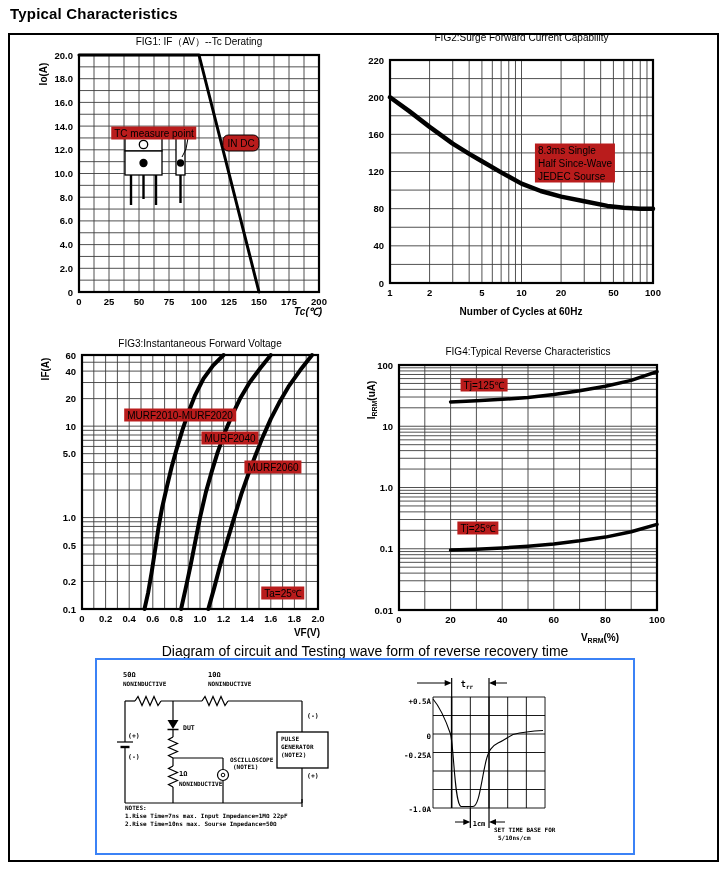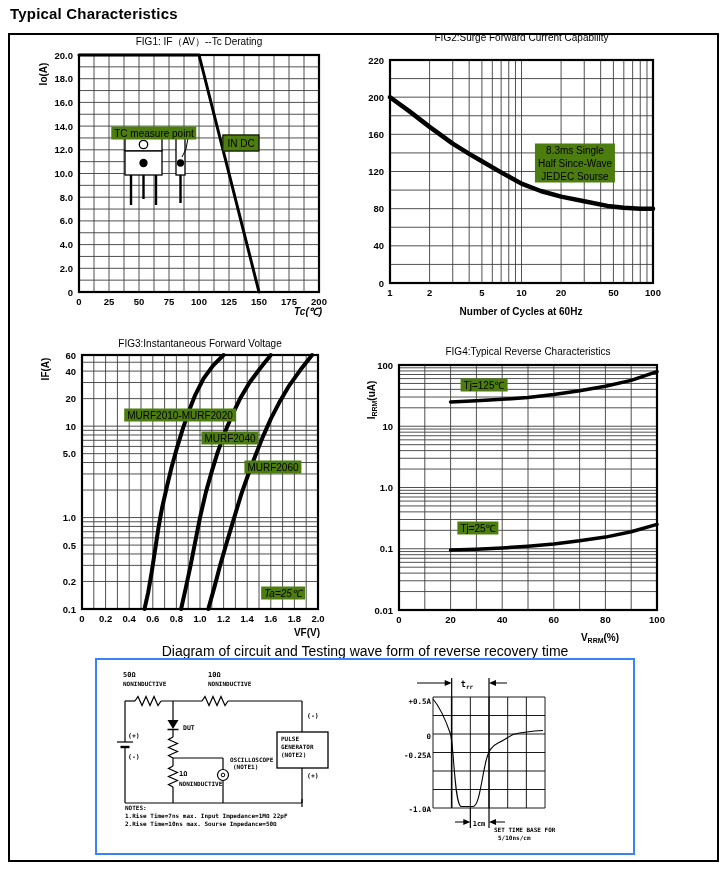--- a/index.html
+++ b/index.html
@@ -6,21 +6,21 @@
   body{width:728px;height:873px;position:relative;font-family:"Liberation Sans",sans-serif;color:#000;overflow:hidden;}
   .page-title{position:absolute;left:10px;top:5px;font-size:15px;font-weight:bold;letter-spacing:.2px;}
   .outer-border{position:absolute;left:8px;top:33px;width:711px;height:829px;border:2px solid #000;box-sizing:border-box;}
   .chart{position:absolute;}
   .chart svg{position:absolute;left:0;top:0;}
   .fig-title{position:absolute;text-align:center;font-size:10px;white-space:nowrap;}
   .ylab{position:absolute;transform:translate(-50%,-50%) rotate(-90deg);font-size:10px;font-weight:bold;white-space:nowrap;}
   .xlab{position:absolute;font-size:10px;font-weight:bold;white-space:nowrap;}
   .xlab.end{transform:translateX(-100%);}
   .xlab.middle{transform:translateX(-50%);}
-  .ann{position:absolute;transform:translate(-50%,-50%);background:#4d7c0f;font-size:10px;line-height:1.3;padding:0 3px;white-space:pre-line;text-align:center;}
+  .ann{position:absolute;transform:translate(-50%,-50%);background:#b91c1c;font-size:10px;line-height:1.3;padding:0 3px;white-space:pre-line;text-align:left;}
   .ann.box{border:1px solid #000;padding:1px 4px;}
   .sub{font-size:7px;vertical-align:-2px;}
   .caption{position:absolute;left:95px;top:643px;width:540px;text-align:center;font-size:14px;}
   .circuit-box{position:absolute;left:95px;top:658px;width:540px;height:197px;border:2px solid #3b82f6;box-sizing:border-box;}
   .circuit-box svg{position:absolute;left:0;top:0;}
 </style>
 </head>
 <body>
 
 <div class="page-title">Typical Characteristics</div>
@@ -99,21 +99,21 @@
           <circle cx="144.5" cy="129" r="3" fill="#000"></circle>
           <line x1="144.5" y1="141" x2="144.5" y2="169" stroke-width="2.4"></line>
           <polyline points="152,104 150,115 146,123" fill="none" stroke-width="1"></polyline>
         </g>
         <polyline points="43.0,21.0 163.0,21.0 223.0,258.0" fill="none" stroke="#000" stroke-width="3" stroke-linejoin="round" stroke-linecap="round"></polyline>
       </svg>
       <div class="fig-title" style="left: 43px; top: 1px; width: 240px;">FIG1: IF（AV）--Tc  Derating</div>
       <div class="ylab" style="left: 7px; top: 40px;">Io(A)</div>
       <div class="xlab end" style="left: 286px; top: 270px; font-style: italic;">Tc(℃)</div>
       <div class="ann" style="left: 118px; top: 99px;">TC measure point</div>
-      <div class="ann box" style="left: 205px; top: 109px;">IN DC</div>
+      <div class="ann box" style="left: 205px; top: 109px; border-radius: 6px;">IN DC</div>
     </div>
     <div class="chart" style="left: 360px; top: 31px; width: 312px; height: 300px;">
       <svg width="312" height="300">
         <line x1="30" y1="29" x2="30" y2="252" stroke="#3d3d3d" stroke-width="0.9"></line>
         <line x1="69.58544442981352" y1="29" x2="69.58544442981352" y2="252" stroke="#3d3d3d" stroke-width="0.9"></line>
         <line x1="92.74144499563562" y1="29" x2="92.74144499563562" y2="252" stroke="#3d3d3d" stroke-width="0.9"></line>
         <line x1="109.17088885962706" y1="29" x2="109.17088885962706" y2="252" stroke="#3d3d3d" stroke-width="0.9"></line>
         <line x1="121.91455557018648" y1="29" x2="121.91455557018648" y2="252" stroke="#3d3d3d" stroke-width="0.9"></line>
         <line x1="132.32688942544914" y1="29" x2="132.32688942544914" y2="252" stroke="#3d3d3d" stroke-width="0.9"></line>
         <line x1="141.13039226187476" y1="29" x2="141.13039226187476" y2="252" stroke="#3d3d3d" stroke-width="0.9"></line>
@@ -236,21 +236,21 @@
         <polyline points="108.5,273.0 112.1,256.9 115.6,236.6 119.2,213.3 122.7,190.4 126.2,171.2 131.0,150.3 135.7,130.7 140.4,113.9 146.3,94.3 152.2,76.8 159.3,58.8 167.5,42.7 177.0,29.6 187.6,19.0" fill="none" stroke="#000" stroke-width="4" stroke-linejoin="round" stroke-linecap="round"></polyline>
         <polyline points="145.1,273.0 149.8,251.9 154.6,229.4 159.3,205.3 164.0,181.6 169.9,156.1 175.8,135.4 181.7,116.1 188.8,96.6 195.9,79.7 204.1,62.6 213.6,46.5 224.2,32.2 234.8,19.0" fill="none" stroke="#000" stroke-width="4" stroke-linejoin="round" stroke-linecap="round"></polyline>
         <polyline points="172.3,273.0 178.2,251.9 184.1,229.4 191.1,205.3 198.2,181.6 205.3,158.2 212.4,138.0 219.5,119.3 226.5,101.6 234.8,82.9 243.1,66.8 252.5,50.7 264.3,34.1 276.1,19.0" fill="none" stroke="#000" stroke-width="4" stroke-linejoin="round" stroke-linecap="round"></polyline>
       </svg>
       <div class="fig-title" style="left: 46px; top: 2px; width: 236px;">FIG3:Instantaneous Forward Voltage</div>
       <div class="ylab" style="left: 9px; top: 33px;">IF(A)</div>
       <div class="xlab end" style="left: 284px; top: 291px;">VF(V)</div>
       <div class="ann" style="left: 144px; top: 79px;">MURF2010-MURF2020</div>
       <div class="ann" style="left: 194px; top: 102px;">MURF2040</div>
       <div class="ann" style="left: 237px; top: 131px;">MURF2060</div>
-      <div class="ann" style="left: 247px; top: 257px; font-style: italic;">Ta=25℃</div>
+      <div class="ann" style="left: 247px; top: 257px;">Ta=25℃</div>
     </div>
     <div class="chart" style="left: 360px; top: 345px; width: 312px; height: 305px;">
       <svg width="312" height="305">
         <line x1="39" y1="20" x2="39" y2="265" stroke="#3d3d3d" stroke-width="0.9"></line>
         <line x1="64.8" y1="20" x2="64.8" y2="265" stroke="#3d3d3d" stroke-width="0.9"></line>
         <line x1="90.6" y1="20" x2="90.6" y2="265" stroke="#3d3d3d" stroke-width="0.9"></line>
         <line x1="116.39999999999999" y1="20" x2="116.39999999999999" y2="265" stroke="#3d3d3d" stroke-width="0.9"></line>
         <line x1="142.2" y1="20" x2="142.2" y2="265" stroke="#3d3d3d" stroke-width="0.9"></line>
         <line x1="168" y1="20" x2="168" y2="265" stroke="#3d3d3d" stroke-width="0.9"></line>
         <line x1="193.79999999999998" y1="20" x2="193.79999999999998" y2="265" stroke="#3d3d3d" stroke-width="0.9"></line>

